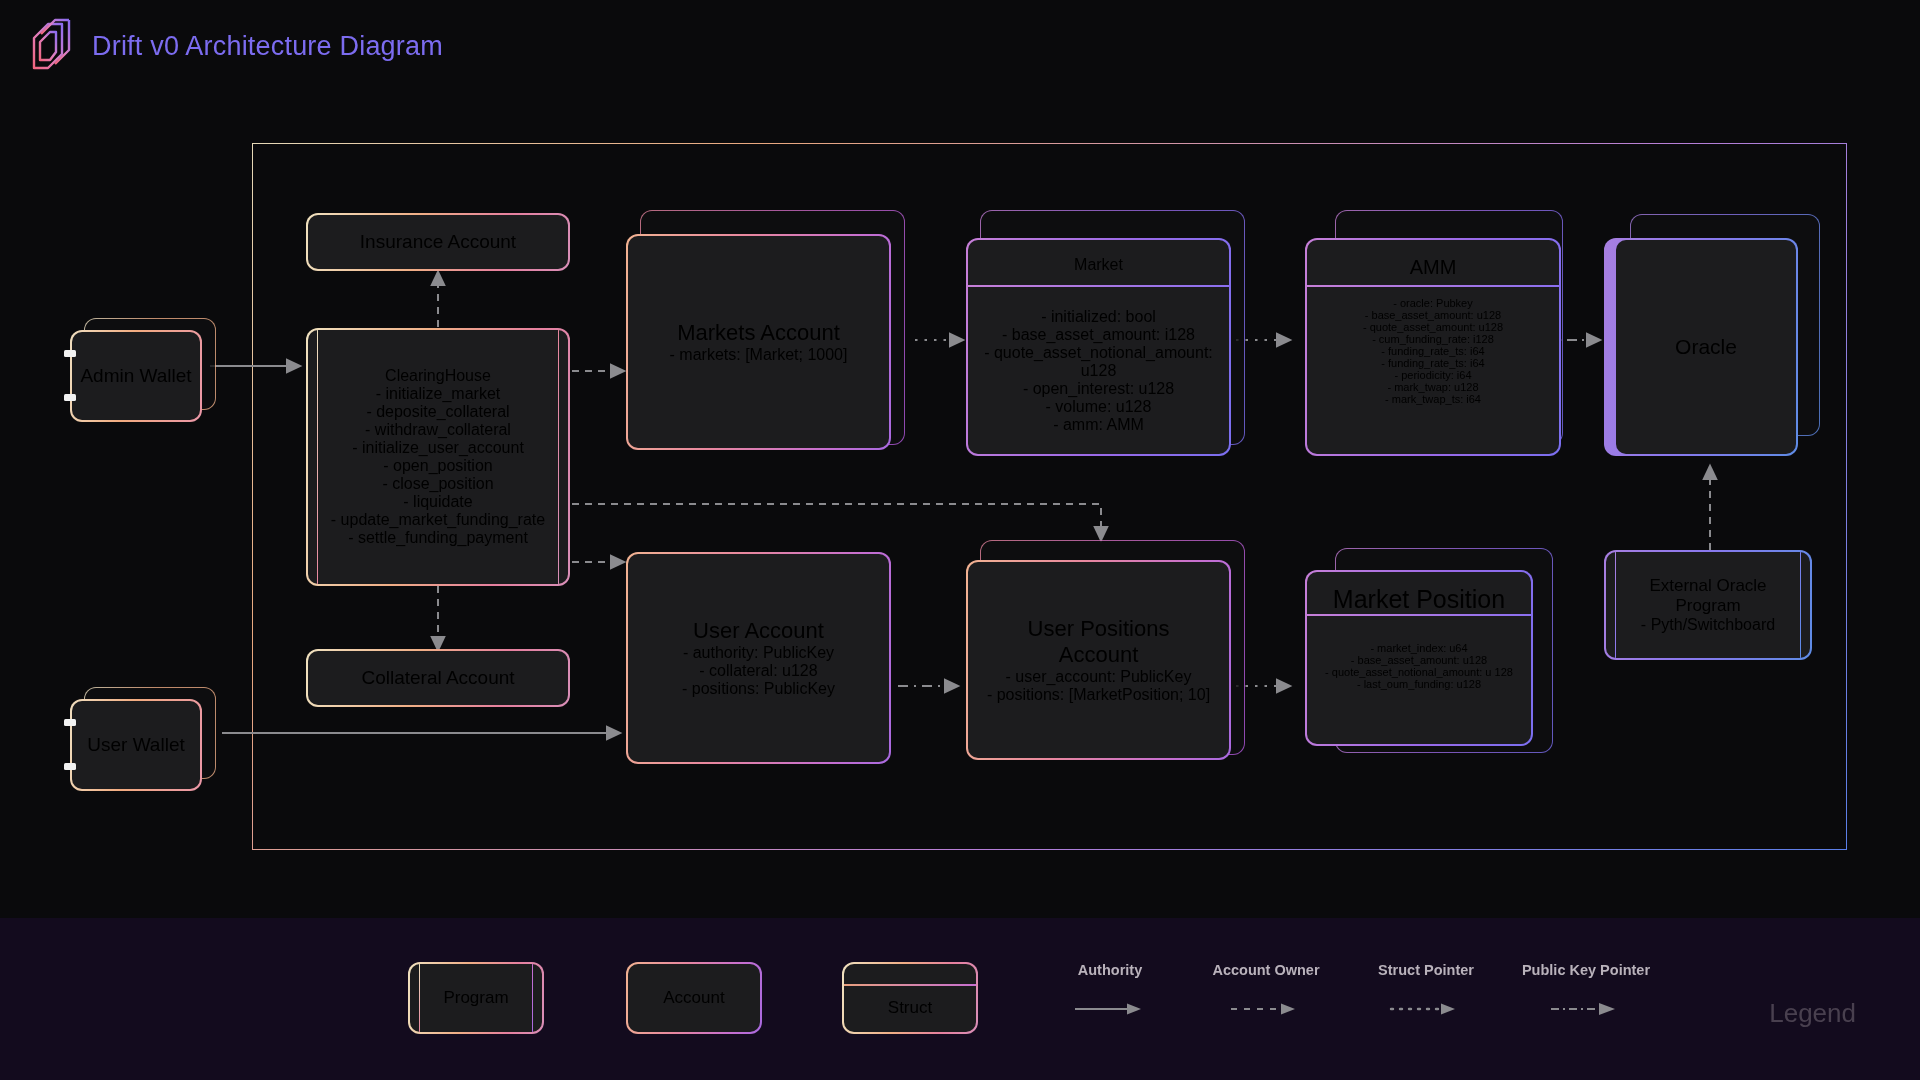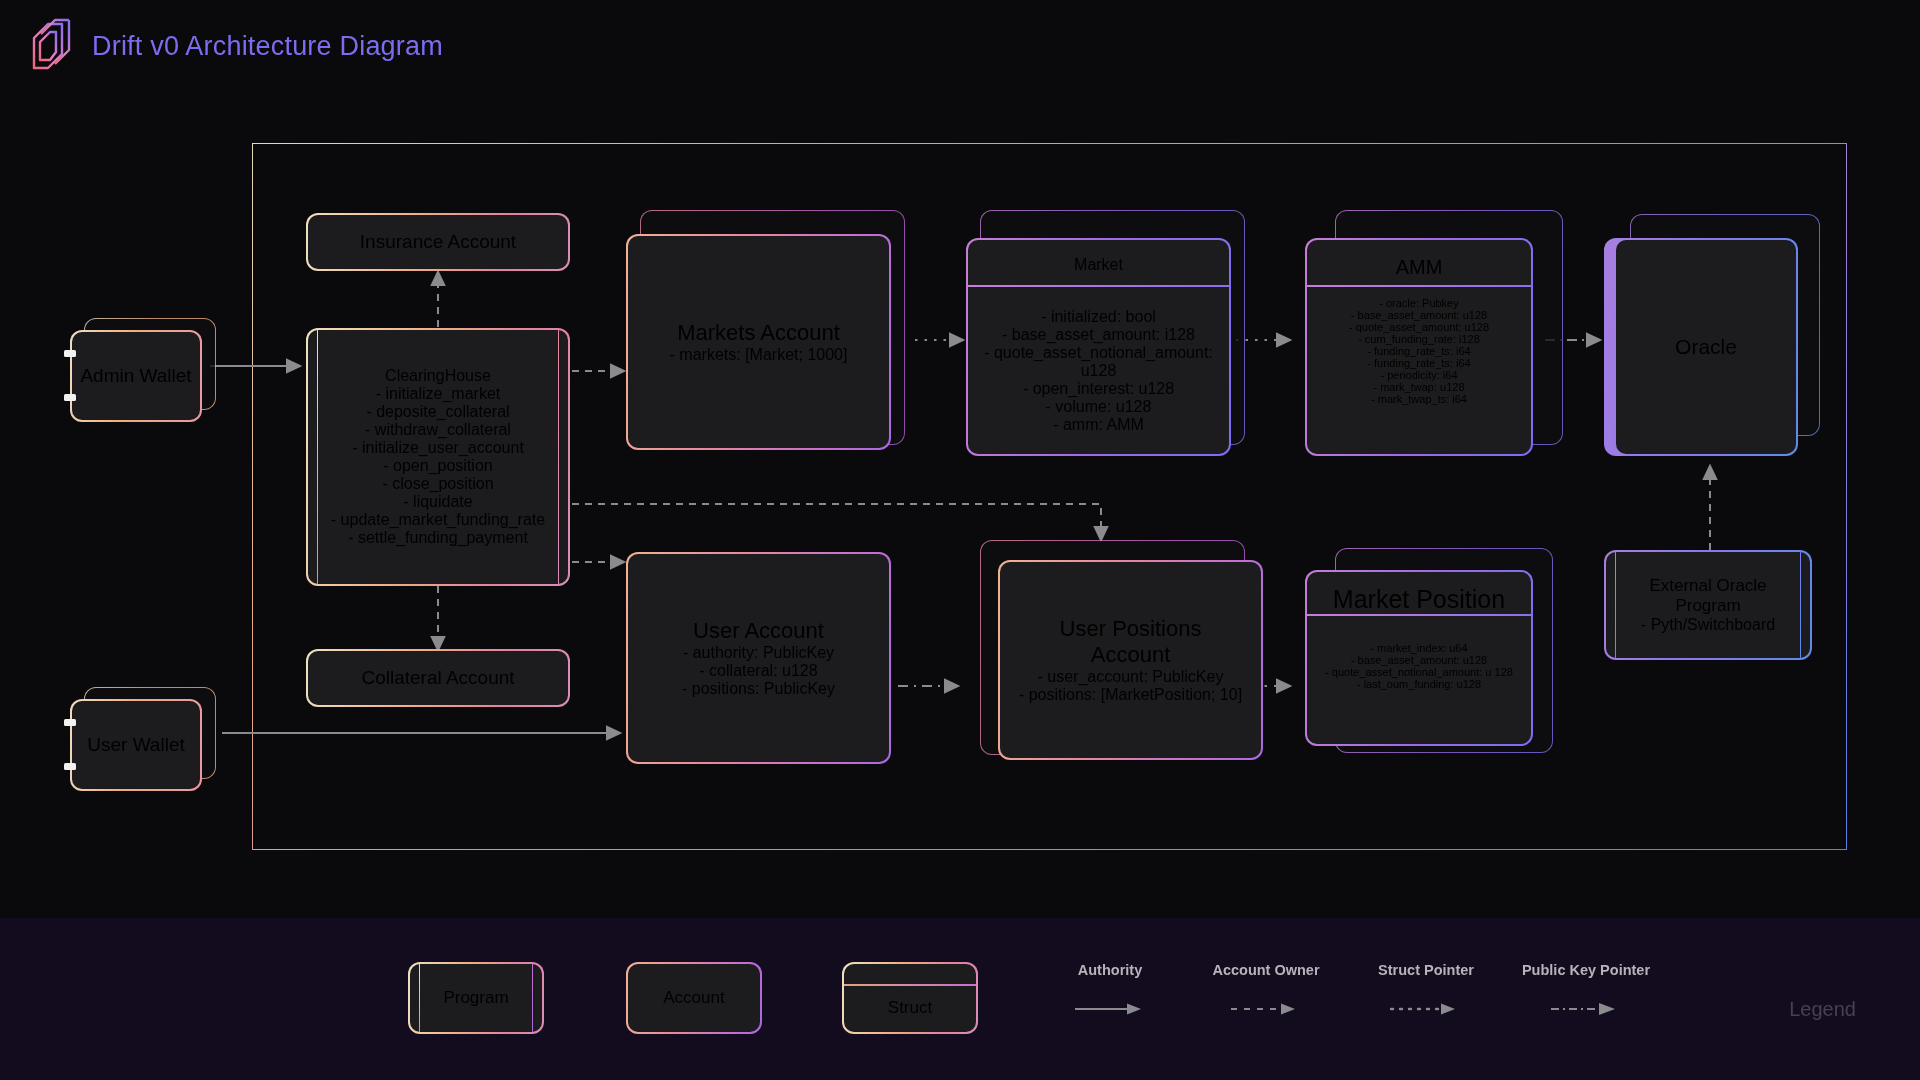--- a/index.html
+++ b/index.html
@@ -57,21 +57,21 @@
   .struct-div { position: absolute; left: 0; right: 0; height: 1.6px; }
 
   
   .nub { position: absolute; width: 12px; height: 7px; background: #f2f2f2; border-radius: 1.5px; left: -6px; }
 
   
   .legend-strip {
     position: absolute; left: 0; bottom: 0; width: 1920px; height: 162px;
     background: #130b1e;
   }
-  .legend-word { position: absolute; right: 64px; top: 80px; font-size: 20px; color: #49404f; }
+  .legend-word { position: absolute; right: 64px; top: 80px; font-size: 26px; color: #49404f; }
   .lg-node { position: absolute; }
   .lg-arrow-grp { position: absolute; text-align: center; color: #b9b2bb; font-size: 14.5px; line-height: 1.2; }
   .lg-arrow-grp .lbl { font-weight: bold; }
   .lg-arrow-grp .art { margin-top: 22px; height: 16px; display:flex; align-items:center; justify-content:center; }
 
   svg { overflow: visible; }
 </style>
 </head>
 <body>
 
@@ -214,21 +214,21 @@
           <div>- open_interest: u128</div>
           <div>- volume: u128</div>
           <div>- amm: AMM</div>
         </div>
     </div>
   </div>
 
   <div class="stack g-purp" style="left:1335px;top:210px;width:228px;height:235px;">
       <div class="si"></div>
     </div>
-  <div class="gb g-purp" style="left:1305px;top:238px;width:228px;height:218px;">
+  <div class="gb g-purp" style="left:1305px;top:238px;width:256px;height:218px;">
     <div class="inner" style="justify-content:flex-start;padding-top:10px">
       <div class="nm" style="font-size:20px;margin:6px 0 12px">AMM</div>
       <div class="struct-div" style="top:45px;background:linear-gradient(90deg,#c77fd8,#8b6ff0)"></div>
       <div class="fields" style="margin-top:6px;font-size:11px">
           <div>- oracle: Pubkey</div>
           <div>- base_asset_amount: u128</div>
           <div>- quote_asset_amount: u128</div>
           <div>- cum_funding_rate: i128</div>
           <div>- funding_rate_ts: i64</div>
           <div>- funding_rate_ts: i64</div>
@@ -255,21 +255,21 @@
           <div>- authority: PublicKey</div>
           <div>- collateral: u128</div>
           <div>- positions: PublicKey</div>
         </div>
     </div>
   </div>
 
   <div class="stack g-mag" style="left:980px;top:540px;width:265px;height:215px;">
       <div class="si"></div>
     </div>
-  <div class="gb g-pink" style="left:966px;top:560px;width:265px;height:200px;margin-left:32px;">
+  <div class="gb g-pink" style="left:966px;top:560px;width:265px;height:200px;">
     <div class="inner">
       <div class="nm" style="font-size:22px;max-width:210px">User Positions Account</div>
       <div class="fields">
           <div>- user_account: PublicKey</div>
           <div>- positions: [MarketPosition; 10]</div>
         </div>
     </div>
   </div>
 
   <div class="stack g-purp" style="left:1335px;top:548px;width:218px;height:205px;">

